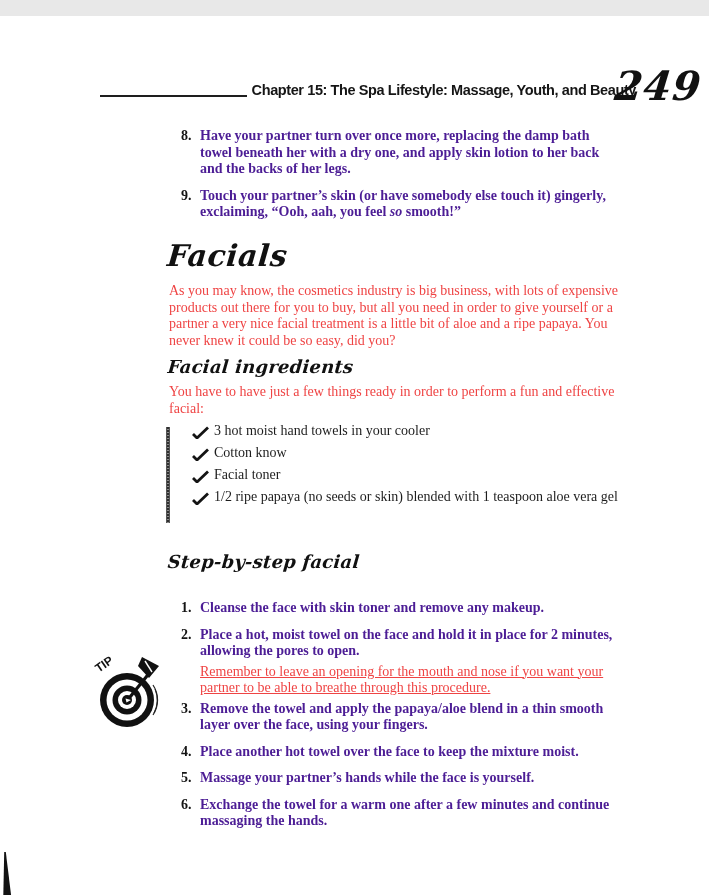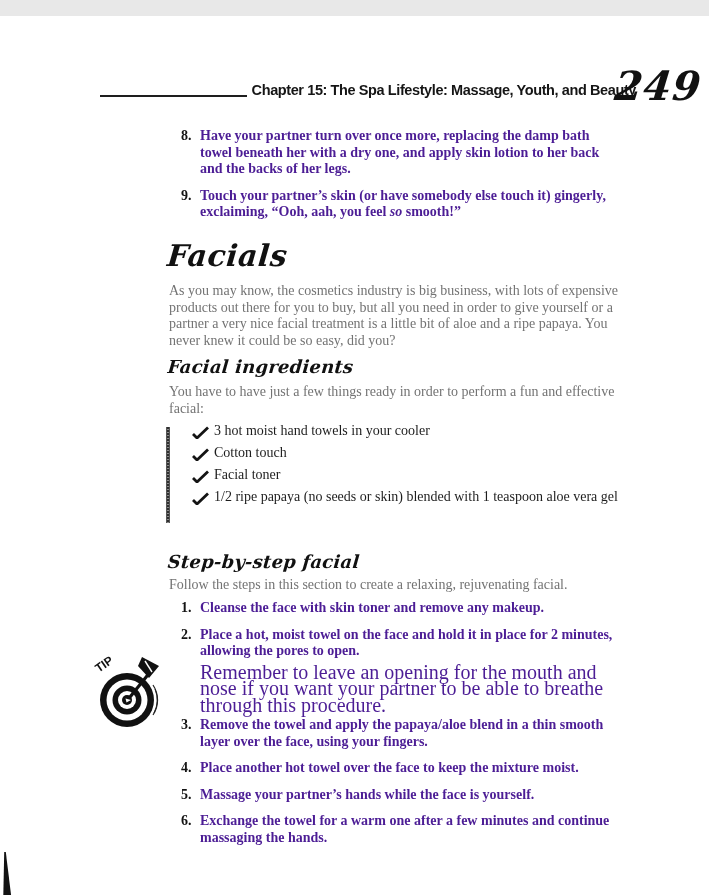--- a/index.html
+++ b/index.html
@@ -38,21 +38,21 @@
     font-family: "DejaVu Serif", serif;
     font-style: italic;
     font-weight: bold;
     font-size: 40px;
     letter-spacing: 1px;
     transform: skewX(-6deg);
     color: #111;
   }
 
   
-  .body-text { font-size: 14px; line-height: 16.5px; color: #737373; }
+  .body-text { font-size: 14px; line-height: 16.5px; color: #ef4444; }
 
   .script-head {
     font-family: "DejaVu Serif", serif;
     font-style: italic;
     font-weight: bold;
     transform: skewX(-5deg);
     transform-origin: left bottom;
     color: #111;
   }
   .h1-script { font-size: 30px; letter-spacing: 0.5px; }
@@ -93,24 +93,25 @@
     height: 22px;
     padding-left: 26px;
     font-size: 14px;
     color: #1d1d1d;
   }
   .check-glyph { flex: 0 0 17px; margin-top: 3px; margin-right: 5px; }
 
   .tip-note {
     padding-left: 19px;
     font-weight: normal;
-    font-size: 20px;
+    font-size: 14px;
     line-height: 16.5px;
-    color: #4c1d95;
+    color: #ef4444;
     margin-bottom: 4px;
+    text-decoration: underline;
   }
 
   
   .tip-icon { position: absolute; left: 93px; top: 635px; }
 
   
   .scan-wedge {
     position: absolute;
     left: 3px; top: 836px;
     width: 10px; height: 59px;
@@ -149,38 +150,37 @@
     <div class="check-item">
       <svg class="check-glyph" width="17" height="13" viewBox="0 0 17 13">
           <path d="M1 8 L5 12 L16 1.5" fill="none" stroke="#141414" stroke-width="2.8"></path>
         </svg>
       <span>3 hot moist hand towels in your cooler</span>
     </div>
     <div class="check-item">
       <svg class="check-glyph" width="17" height="13" viewBox="0 0 17 13">
           <path d="M1 8 L5 12 L16 1.5" fill="none" stroke="#141414" stroke-width="2.8"></path>
         </svg>
-      <span>Cotton touch</span>
+      <span>Cotton know</span>
     </div>
     <div class="check-item">
       <svg class="check-glyph" width="17" height="13" viewBox="0 0 17 13">
           <path d="M1 8 L5 12 L16 1.5" fill="none" stroke="#141414" stroke-width="2.8"></path>
         </svg>
       <span>Facial toner</span>
     </div>
     <div class="check-item">
       <svg class="check-glyph" width="17" height="13" viewBox="0 0 17 13">
           <path d="M1 8 L5 12 L16 1.5" fill="none" stroke="#141414" stroke-width="2.8"></path>
         </svg>
       <span>1/2 ripe papaya (no seeds or skin) blended with 1 teaspoon aloe vera gel</span>
     </div>
   </div>
 
   <div class="script-head h2-script" style="position:absolute; top:535px; left:167px;">Step-by-step facial</div>
-  <div class="body-text" style="position:absolute; top:561px; left:169px; width:460px;">Follow the steps in this section to create a relaxing, rejuvenating facial.</div>
 
   <div class="num-list" style="top:584px; left:181px; width:436px;">
     <div class="num-item">
       <span class="num">1.</span>
       <span class="txt">Cleanse the face with skin toner and remove any makeup.</span>
     </div>
     <div class="num-item" style="margin-bottom:4px;">
       <span class="num">2.</span>
       <span class="txt">Place a hot, moist towel on the face and hold it in place for 2 minutes, allowing the pores to open.</span>
     </div>

